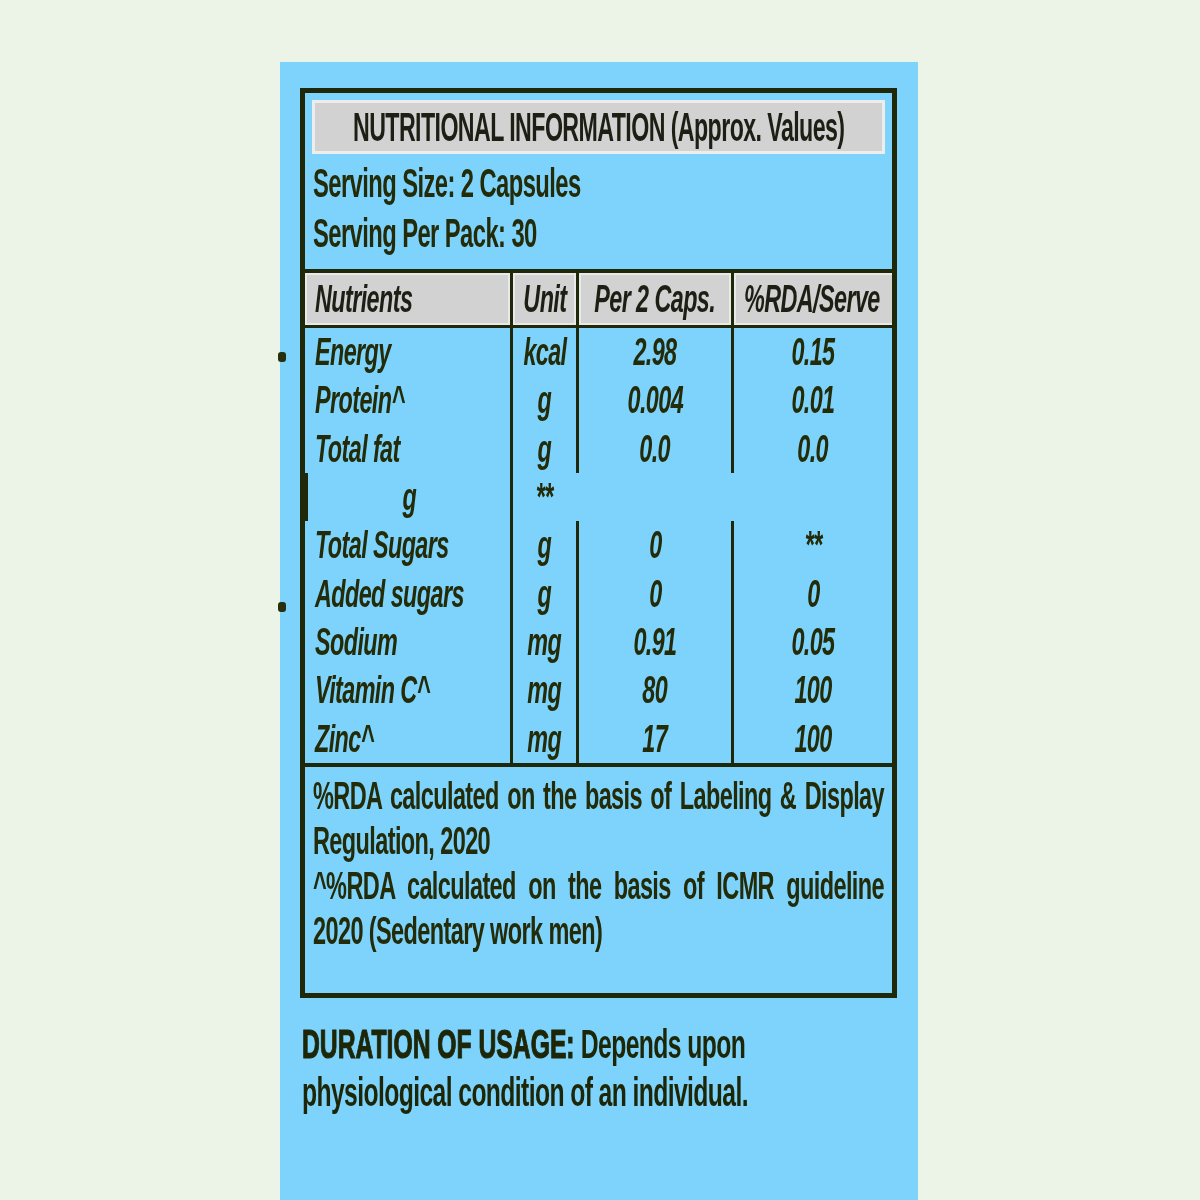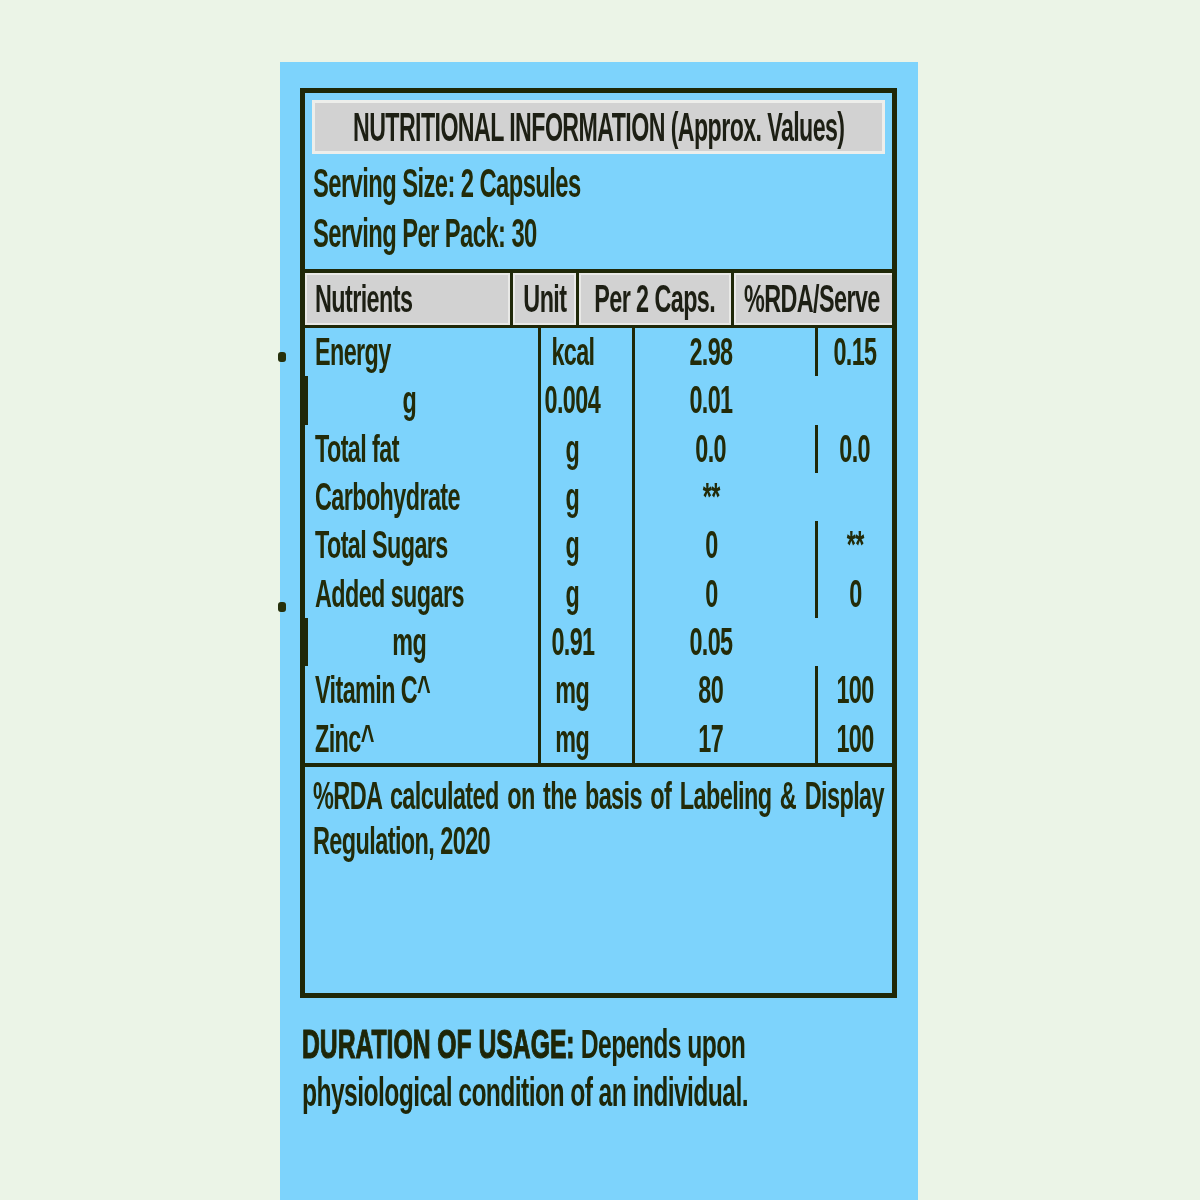--- a/index.html
+++ b/index.html
@@ -52,25 +52,25 @@
   .cnd-l {
     display:inline-block; white-space:nowrap;
     font-size:41px; font-weight:700;
     transform:scaleX(.58); transform-origin:0 50%;
     letter-spacing:-1px;
   }
 
   .ntable { margin-top:11px; border-top:4px solid #1F2808;
             border-bottom:4px solid #1F2808; color:#232B09; }
   .trow { display:grid; grid-template-columns:205px 66px 155px 1fr; }
-  .trow .cell { position:relative; overflow:visible; display:flex; align-items:center; }
+  .trow .cell { position:relative; overflow:visible; display:flex; align-items:center;font-style:italic; }
   .trow .c2, .trow .c3, .trow .c4 { border-left:3px solid #1F2808; }
   .thead { height:52px; border-bottom:3px solid #1F2808; }
   .thead .cell { background:#D2D2D2; box-shadow:inset 0 0 0 2px #E9E9E7; color:#1D1F14; }
-  .drow { height:48.3px;gap:28px; }
+  .drow { height:48.3px; }
 
   .cell.lft { justify-content:flex-start; padding-left:10px; }
   .cell.cen { justify-content:center; }
   .cell.ind { }
 
   .tcnd {
     display:inline-block; white-space:nowrap;
     font-size:39px; font-weight:700;
     letter-spacing:-1px;
   }
@@ -143,20 +143,23 @@
             </div>
           <div class="cell c3 cen">
             <span class="tcnd">2.98</span>
             </div>
           <div class="cell c4 cen">
             <span class="tcnd">0.15</span>
             </div>
         </div>
 
         <div class="trow drow">
+          <div class="cell c1 lft">
+            <span class="tcnd">Protein^</span>
+            </div>
           <div class="cell c2 cen">
             <span class="tcnd">g</span>
             </div>
           <div class="cell c3 cen">
             <span class="tcnd">0.004</span>
             </div>
           <div class="cell c4 cen">
             <span class="tcnd">0.01</span>
             </div>
         </div>
@@ -170,23 +173,20 @@
             </div>
           <div class="cell c3 cen">
             <span class="tcnd">0.0</span>
             </div>
           <div class="cell c4 cen">
             <span class="tcnd">0.0</span>
             </div>
         </div>
 
         <div class="trow drow">
-          <div class="cell c1 lft">
-            <span class="tcnd">Carbohydrate</span>
-            </div>
           <div class="cell c2 cen">
             <span class="tcnd">g</span>
             </div>
           <div class="cell c4 cen">
             <span class="tcnd">**</span>
             </div>
         </div>
 
         <div class="trow drow">
           <div class="cell c1 lft ind">
@@ -212,20 +212,23 @@
             </div>
           <div class="cell c3 cen">
             <span class="tcnd">0</span>
             </div>
           <div class="cell c4 cen">
             <span class="tcnd">0</span>
             </div>
         </div>
 
         <div class="trow drow">
+          <div class="cell c1 lft">
+            <span class="tcnd">Sodium</span>
+            </div>
           <div class="cell c2 cen">
             <span class="tcnd">mg</span>
             </div>
           <div class="cell c3 cen">
             <span class="tcnd">0.91</span>
             </div>
           <div class="cell c4 cen">
             <span class="tcnd">0.05</span>
             </div>
         </div>
@@ -257,20 +260,21 @@
             </div>
           <div class="cell c4 cen">
             <span class="tcnd">100</span>
             </div>
         </div>
 
       </div>
 
       <div class="footnotes">
         <p class="fn"><span class="cnd-j">%RDA calculated on the basis of Labeling &amp; Display Regulation, 2020</span></p>
+        <p class="fn"><span class="cnd-j">^%RDA calculated on the basis of ICMR guideline 2020 (Sedentary work men)</span></p>
       </div>
 
     </div>
 
     <div class="duration">
       <span class="cnd-d"><b class="dlabel">DURATION OF USAGE:</b> <span>Depends upon physiological condition of an individual.</span></span>
     </div>
 
   </div>
 </div>

